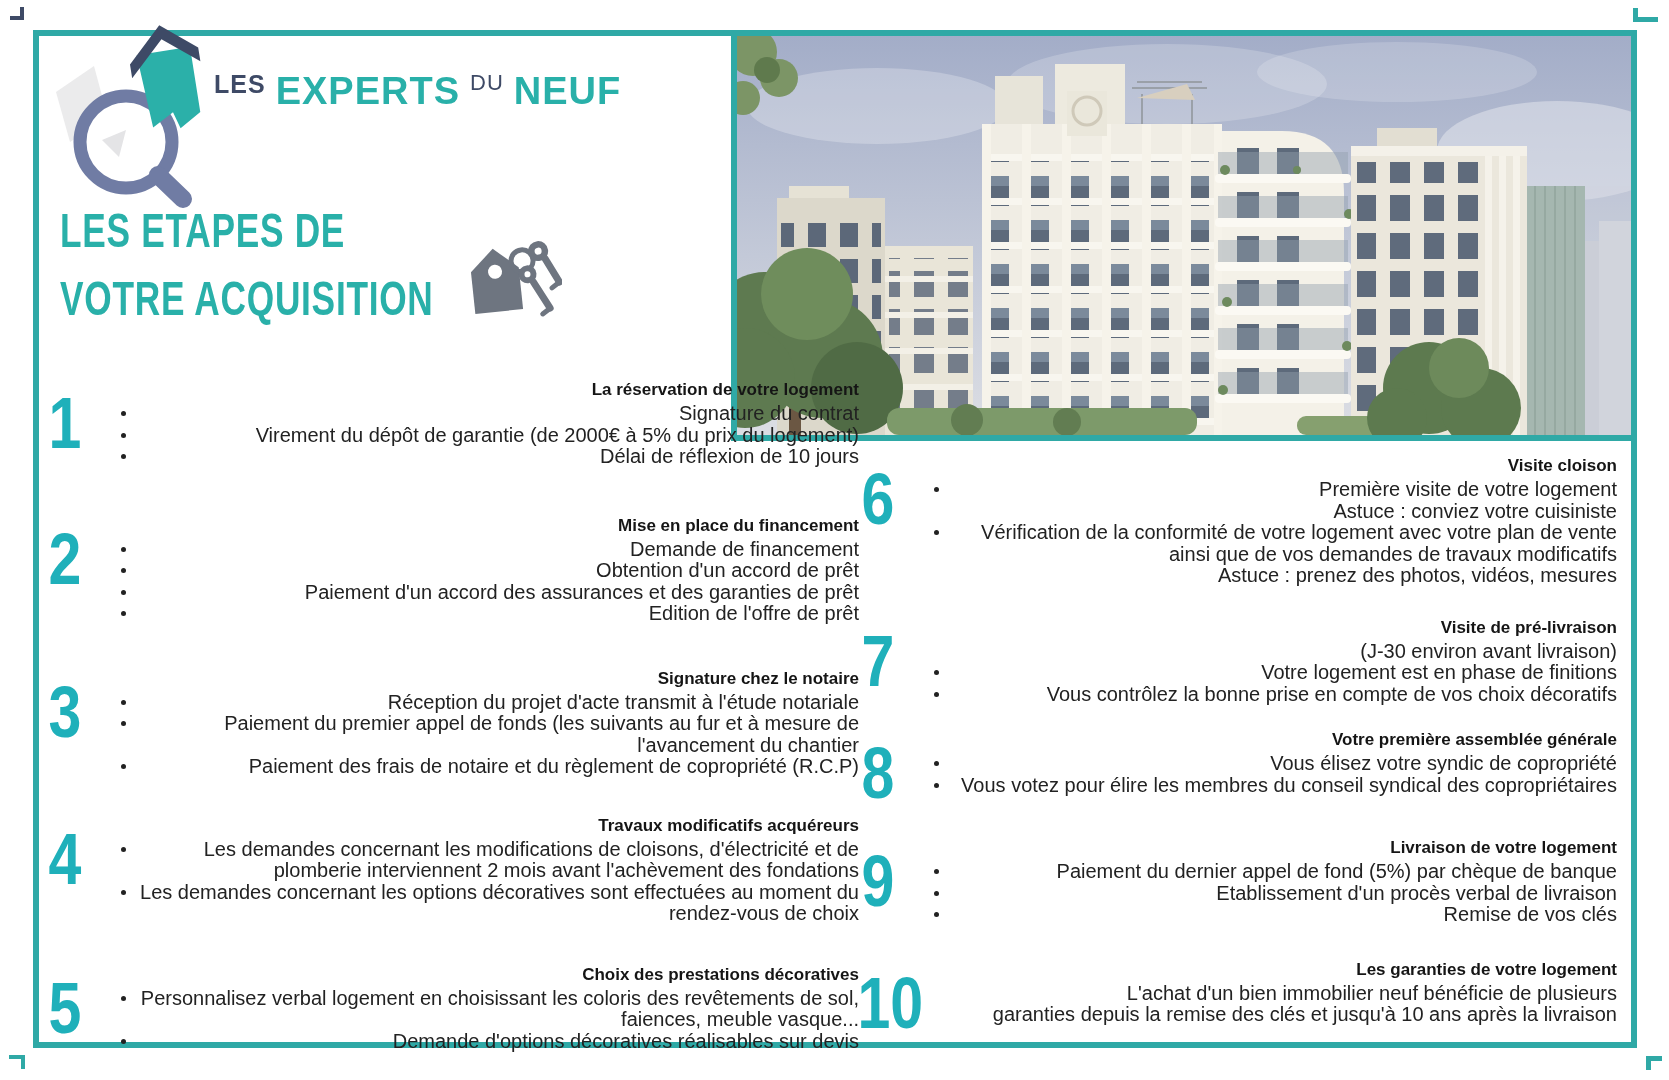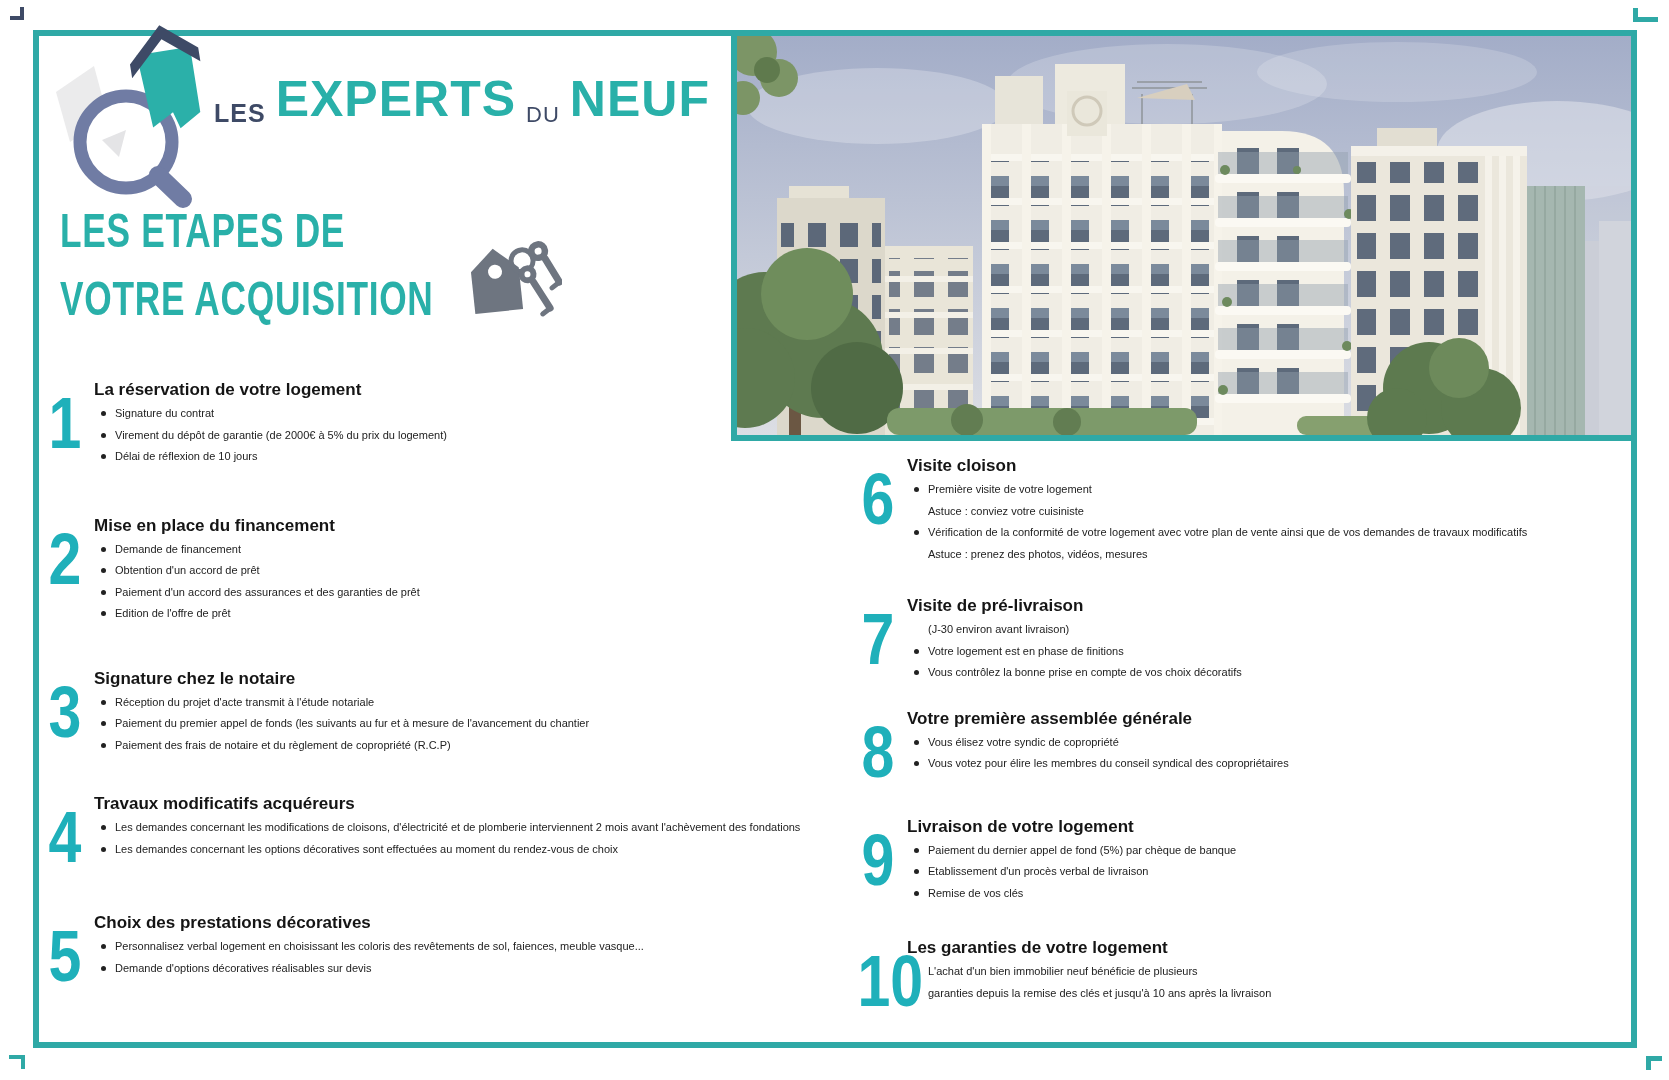--- a/index.html
+++ b/index.html
@@ -19,45 +19,45 @@
     font-family:"Liberation Sans","DejaVu Sans",sans-serif;
   }
   .frame{position:absolute;left:33px;top:30px;width:1604px;height:1018px;border:6px solid var(--teal);}
   .corner{position:absolute;}
   .corner.tl{left:10px;top:7px;width:14px;height:13px;border-right:4px solid var(--navy);border-bottom:4px solid var(--navy);}
   .corner.tr{left:1633px;top:8px;width:25px;height:14px;border-left:5px solid var(--teal);border-bottom:5px solid var(--teal);}
   .corner.bl{left:9px;top:1055px;width:16px;height:14px;border-top:4px solid var(--teal);border-right:4px solid var(--teal);}
   .corner.br{left:1646px;top:1056px;width:16px;height:14px;border-top:5px solid var(--teal);border-left:5px solid var(--teal);}
 
   .logo-mark{position:absolute;left:44px;top:0px;}
-  .logo-text{position:absolute;left:214px;top:70px;display:flex;align-items:flex-end;gap:10px;white-space:nowrap;}
+  .logo-text{position:absolute;left:214px;top:70px;display:flex;align-items:flex-start;gap:10px;white-space:nowrap;}
   .lt-small{font-size:25px;font-weight:700;color:var(--navy);letter-spacing:1px;}
-  .lt-big{font-size:50px;font-weight:700;color:var(--title-teal);letter-spacing:1px;}
+  .lt-big{font-size:38px;font-weight:700;color:var(--title-teal);letter-spacing:1px;}
   .lt-du{font-size:22px;font-weight:400;color:var(--navy);letter-spacing:1px;}
 
   .title{position:absolute;left:60px;top:196px;color:var(--title-teal);font-weight:700;
          font-size:49px;line-height:68px;transform:scaleX(.72);transform-origin:left top;white-space:nowrap;letter-spacing:1px;}
 
   .keys{position:absolute;left:462px;top:226px;}
 
   .photo{position:absolute;left:731px;top:30px;width:906px;height:411px;border:6px solid var(--teal);background:#c3c9d8;}
   .photo svg{display:block;}
 
   .col{position:absolute;}
   .col-left{left:40px;top:379px;width:820px;}
   .col-right{left:853px;top:455px;width:790px;}
   .step{display:flex;align-items:flex-start;}
   .step-number{flex:none;width:50px;text-align:center;font-size:72px;line-height:72px;font-weight:700;
                color:var(--num-teal);transform:scaleX(.82);transform-origin:center top;margin-top:8px;}
-  .step-body{margin-left:4px;}
+  .step-body{margin-left:24px;text-align:right;}
   .col-left .step-body{width:745px;}
   .col-right .step-body{width:690px;}
   .step-title{font-size:17px;line-height:22px;font-weight:700;color:#151515;margin-bottom:2px;}
   .step-items{list-style:none;margin:0;padding:0;}
-  .step-items li{position:relative;padding-left:21px;font-size:11px;line-height:21.5px;color:var(--ink);}
+  .step-items li{position:relative;padding-left:21px;font-size:20px;line-height:21.5px;color:var(--ink);}
   .step-items li.b::before{content:"";position:absolute;left:7px;top:8px;width:5px;height:5px;border-radius:50%;background:#222;}
   .col-left .step:nth-child(1){margin-bottom:47px;}
   .col-left .step:nth-child(2){margin-bottom:43px;}
   .col-left .step:nth-child(3){margin-bottom:37px;}
   .col-left .step:nth-child(4){margin-bottom:39px;}
   .col-right .step:nth-child(1){margin-bottom:30px;}
   .col-right .step:nth-child(2){margin-bottom:24px;}
   .col-right .step:nth-child(3){margin-bottom:28px;}
   .col-right .step:nth-child(4){margin-bottom:33px;}
 </style>

